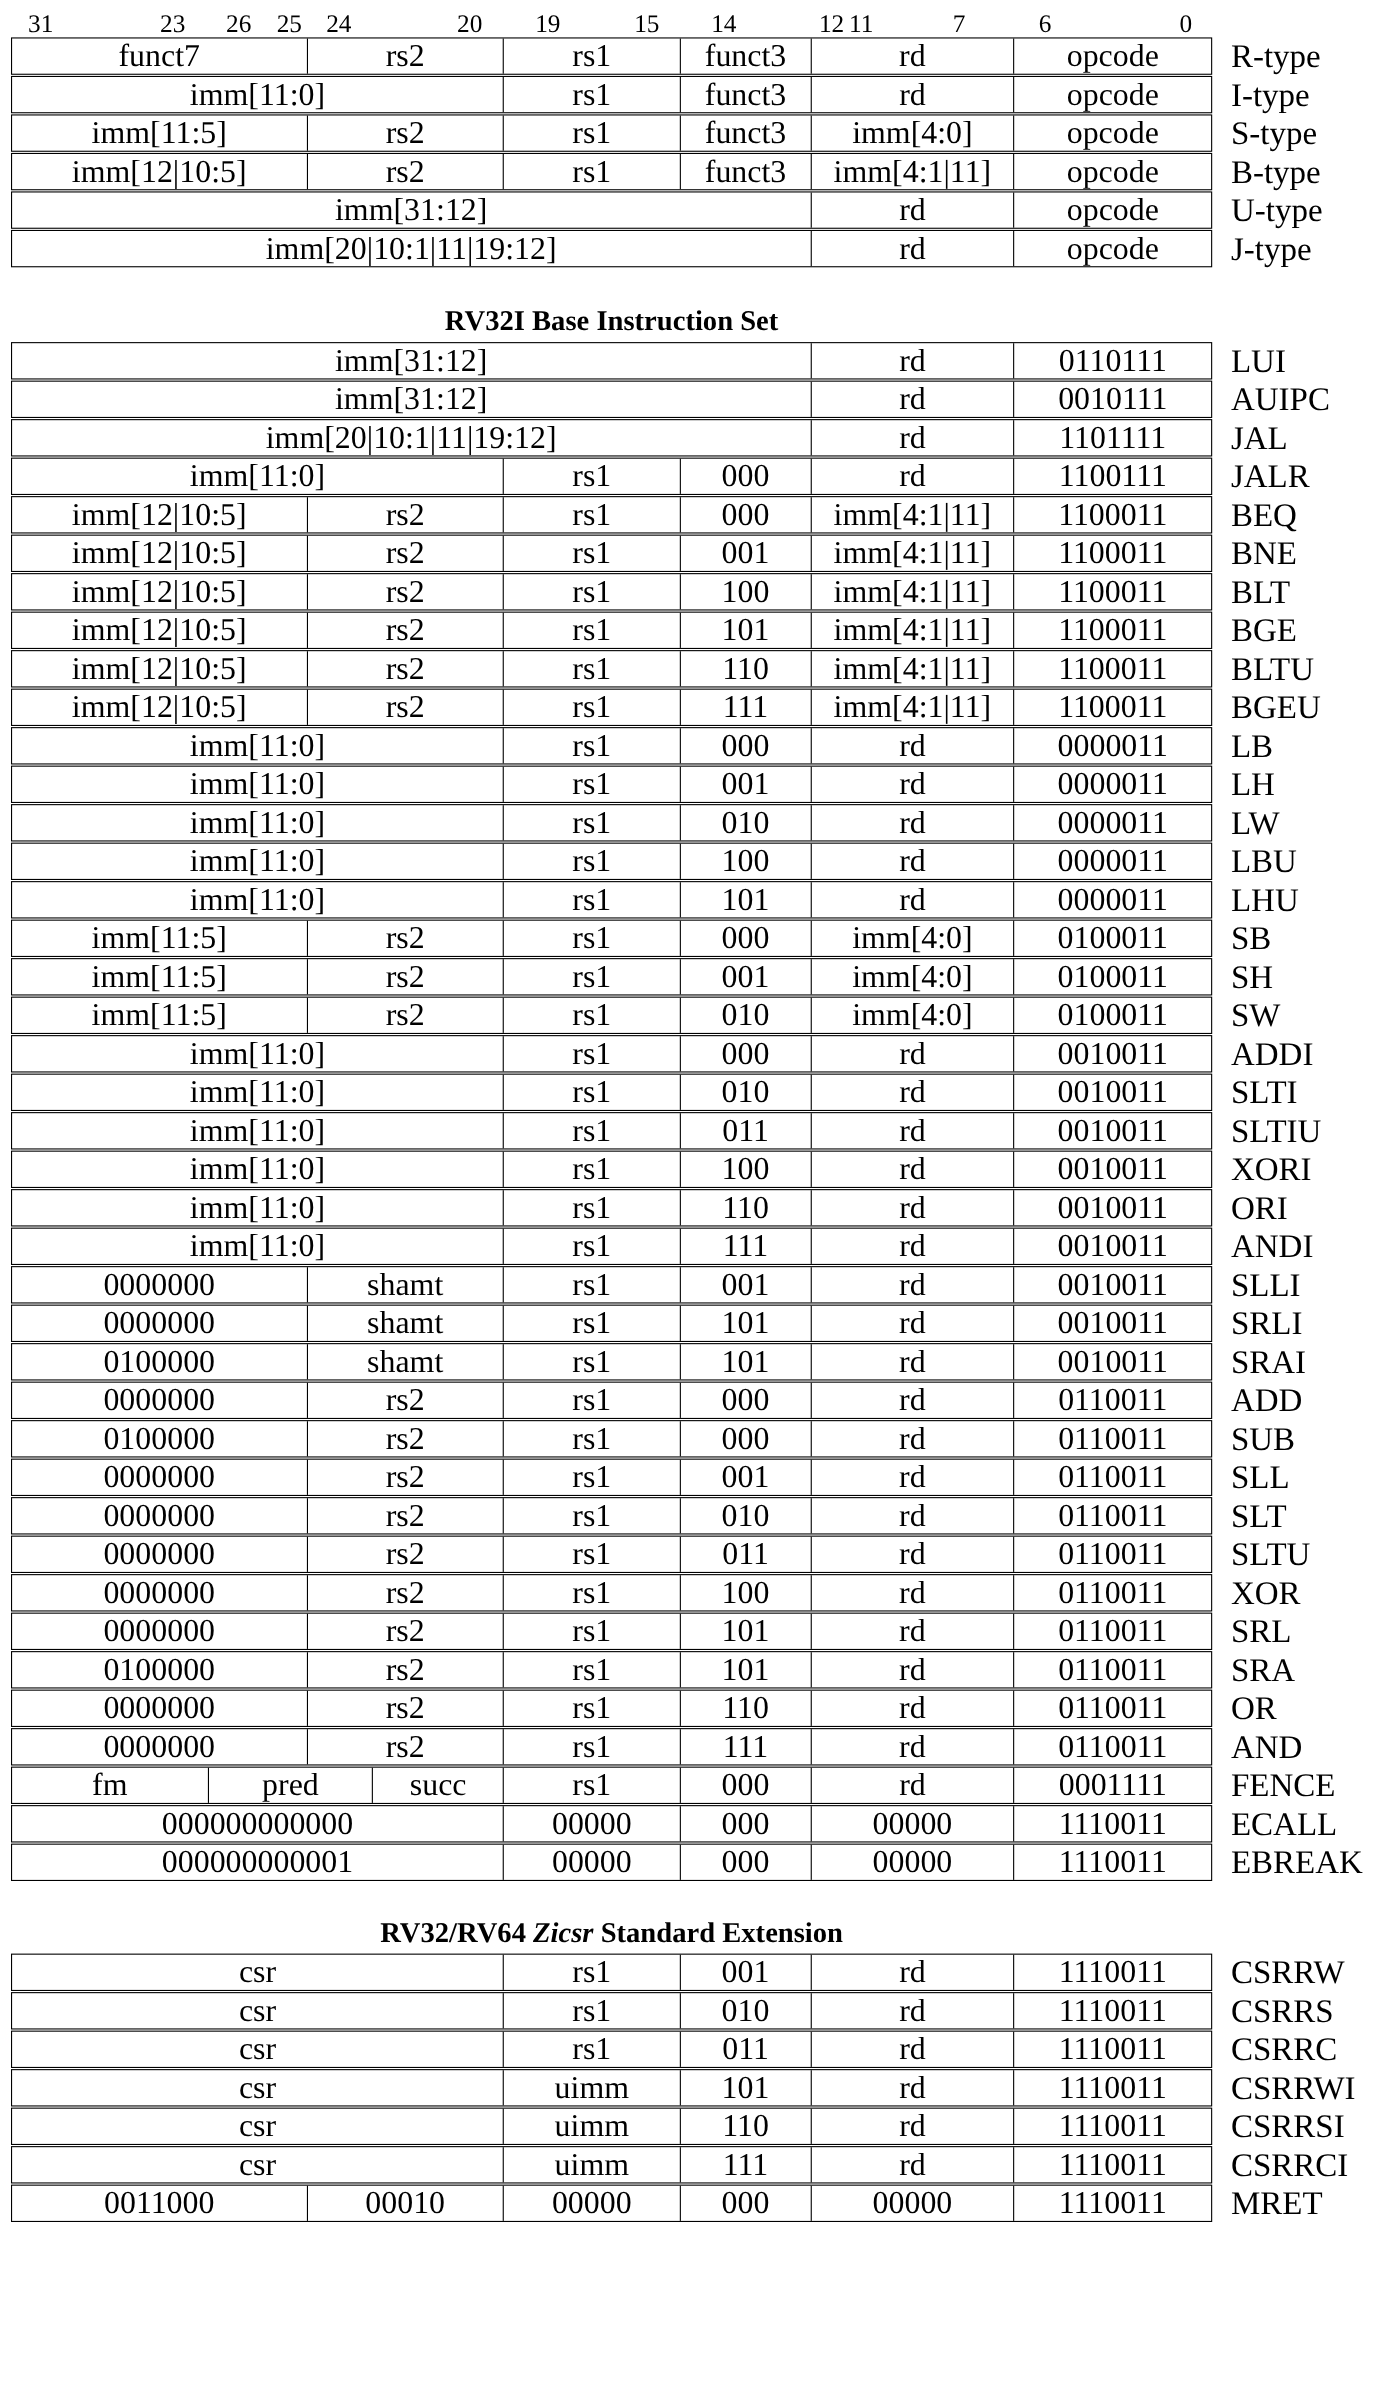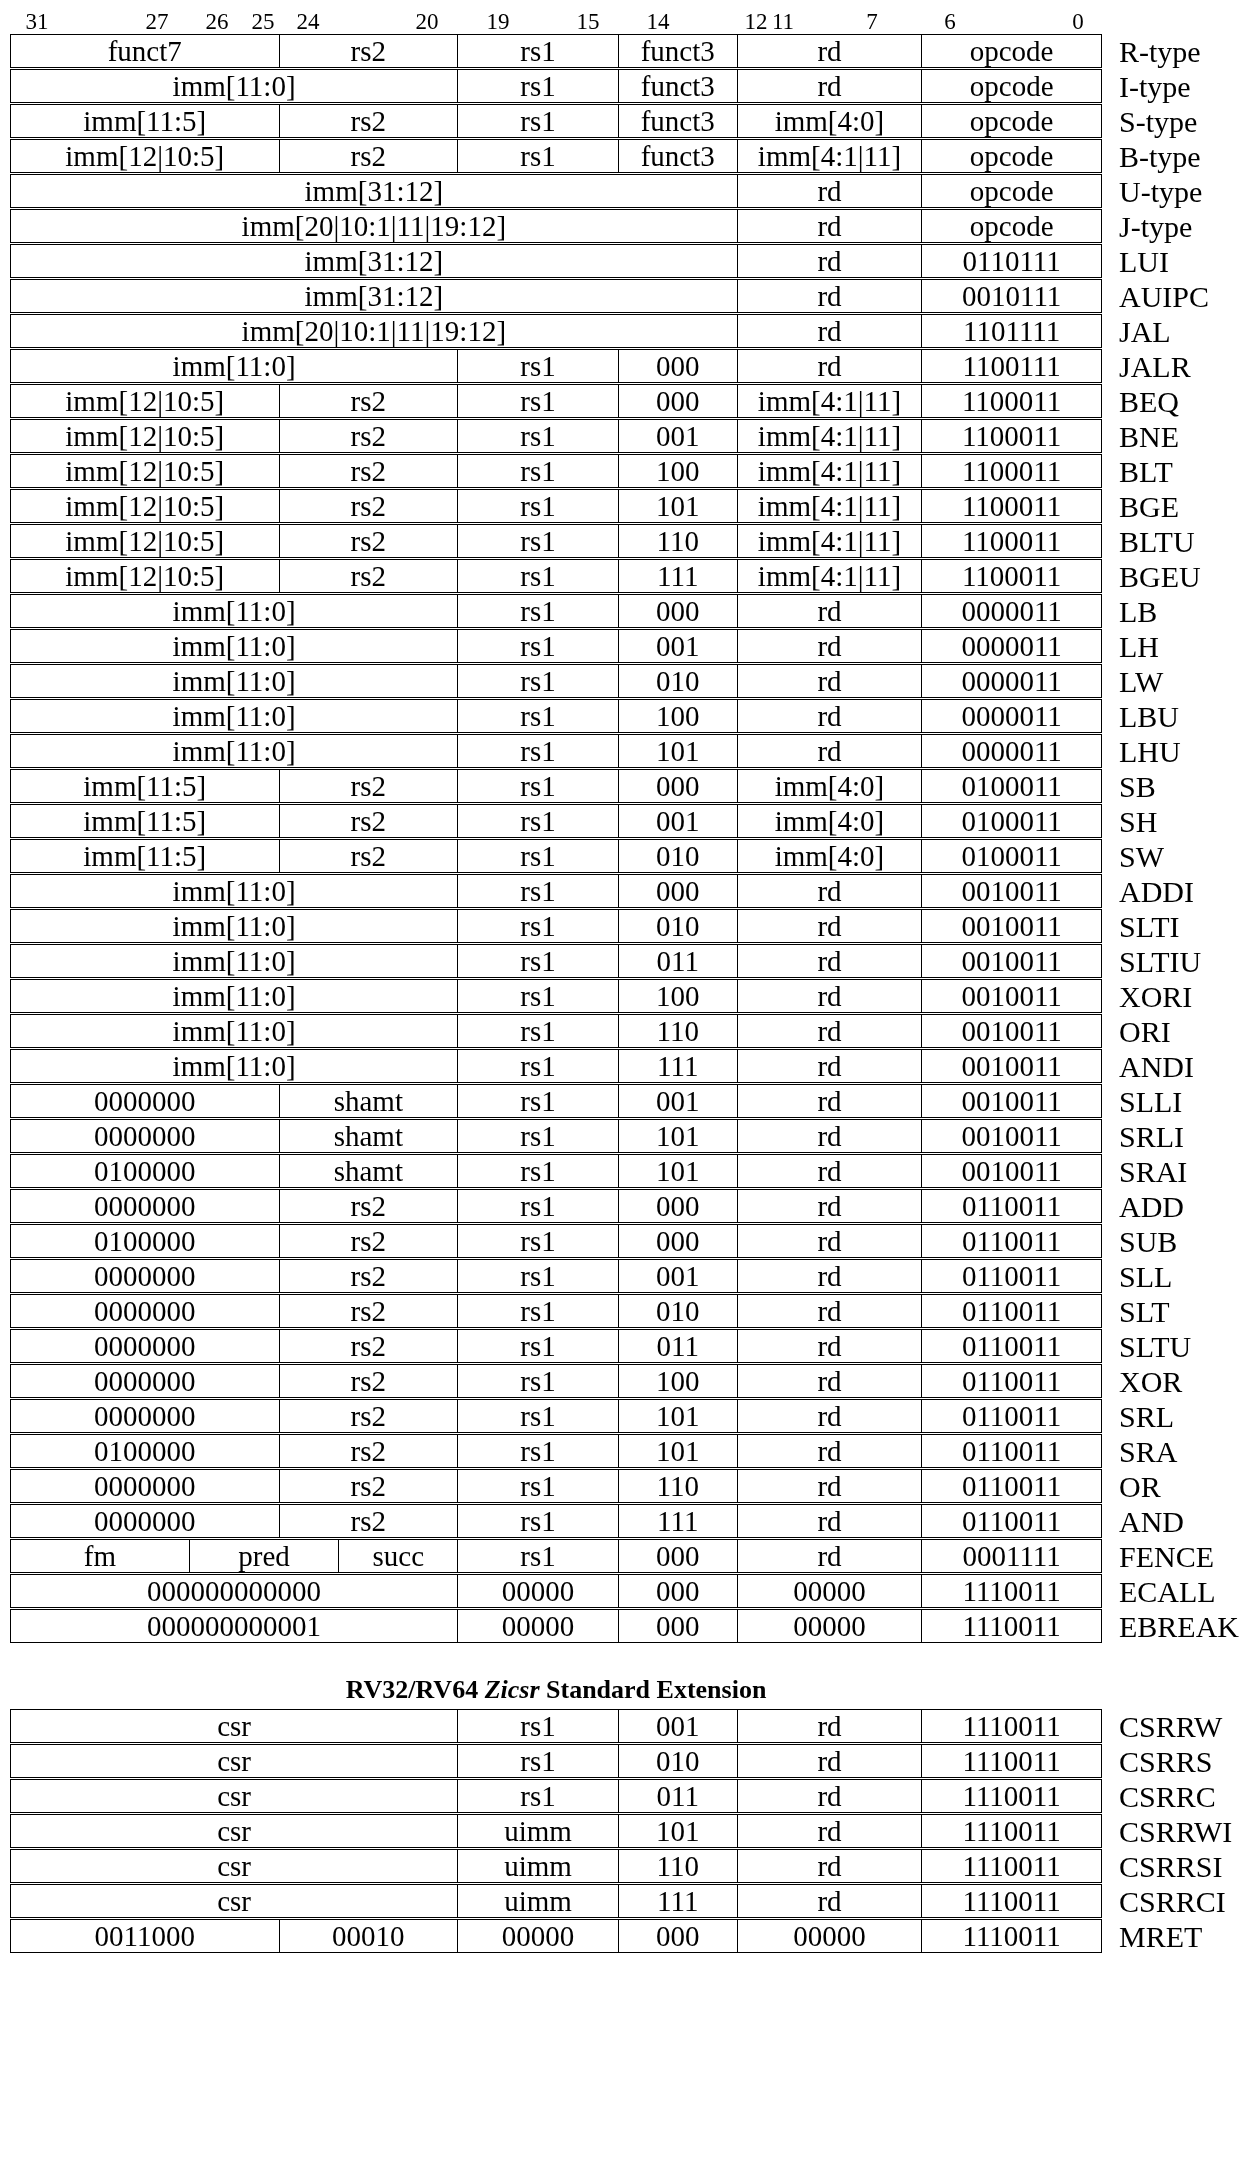--- a/index.html
+++ b/index.html
@@ -42,21 +42,21 @@
   .sec-title-1{margin:32px 0 4px 0;}
   .sec-title-2{margin:38px 0 4px 0;}
   .fmt{margin-top:0;}
 </style>
 </head>
 <body>
 
 <div class="card">
   <div class="ruler" id="ruler">
       <span class="bit" style="left: 2.47253%;">31</span>
-      <span class="bit" style="left: 13.4615%;">27</span>
+      <span class="bit" style="left: 13.4615%;">23</span>
       <span class="bit" style="left: 18.956%;">26</span>
       <span class="bit" style="left: 23.1685%;">25</span>
       <span class="bit" style="left: 27.2894%;">24</span>
       <span class="bit" style="left: 38.1868%;">20</span>
       <span class="bit" style="left: 44.6886%;">19</span>
       <span class="bit" style="left: 52.9304%;">15</span>
       <span class="bit" style="left: 59.3407%;">14</span>
       <span class="bit" style="left: 64.1026%; margin-left: 46px;">12</span>
       <span class="bit" style="left: 70.7875%;">11</span>
       <span class="bit" style="left: 78.9377%;">7</span>
@@ -119,20 +119,21 @@
         <div class="row-box">
           <div class="cell first" style="flex: 0 0 66.5751%;">imm[20|10:1|11|19:12]</div>
           <div class="cell" style="flex: 0 0 16.9414%;">rd</div>
           <div class="cell" style="flex: 0 0 16.4835%;">opcode</div>
         </div>
         <div class="row-label">J-type</div>
       </div>
     </div>
   <div id="sections">
       <div class="section">
+        <div class="sec-title sec-title-0"><span>RV32I Base Instruction Set</span></div>
         <div class="row-line">
           <div class="row-box">
             <div class="cell first" style="flex: 0 0 66.5751%;">imm[31:12]</div>
             <div class="cell" style="flex: 0 0 16.9414%;">rd</div>
             <div class="cell" style="flex: 0 0 16.4835%;">0110111</div>
           </div>
           <div class="row-label">LUI</div>
         </div>
         <div class="row-line">
           <div class="row-box">

